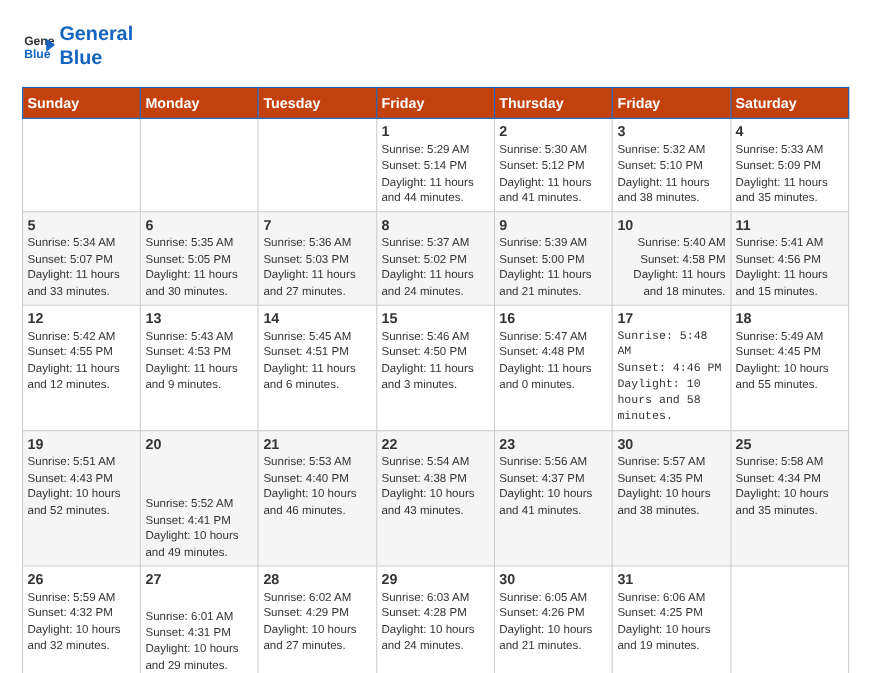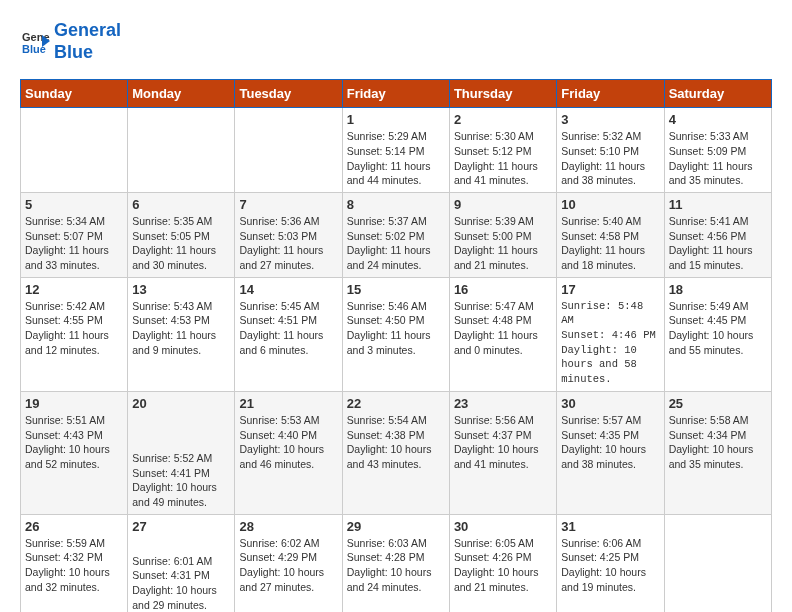--- a/index.html
+++ b/index.html
@@ -175,21 +175,21 @@
 Daylight: 11 hours and 24 minutes.</div>
         </td>
         <td>
           <div class="day-num">9</div>
           <div class="day-info" style="white-space: pre-line;">Sunrise: 5:39 AM
 Sunset: 5:00 PM
 Daylight: 11 hours and 21 minutes.</div>
         </td>
         <td>
           <div class="day-num">10</div>
-          <div class="day-info" style="white-space: pre-line;">Sunrise: 5:40 AM
+          <div class="day-info" style="white-space: pre-line; text-align: right;">Sunrise: 5:40 AM
 Sunset: 4:58 PM
 Daylight: 11 hours and 18 minutes.</div>
         </td>
         <td>
           <div class="day-num">11</div>
           <div class="day-info" style="white-space: pre-line;">Sunrise: 5:41 AM
 Sunset: 4:56 PM
 Daylight: 11 hours and 15 minutes.</div>
         </td>
       </tr>

